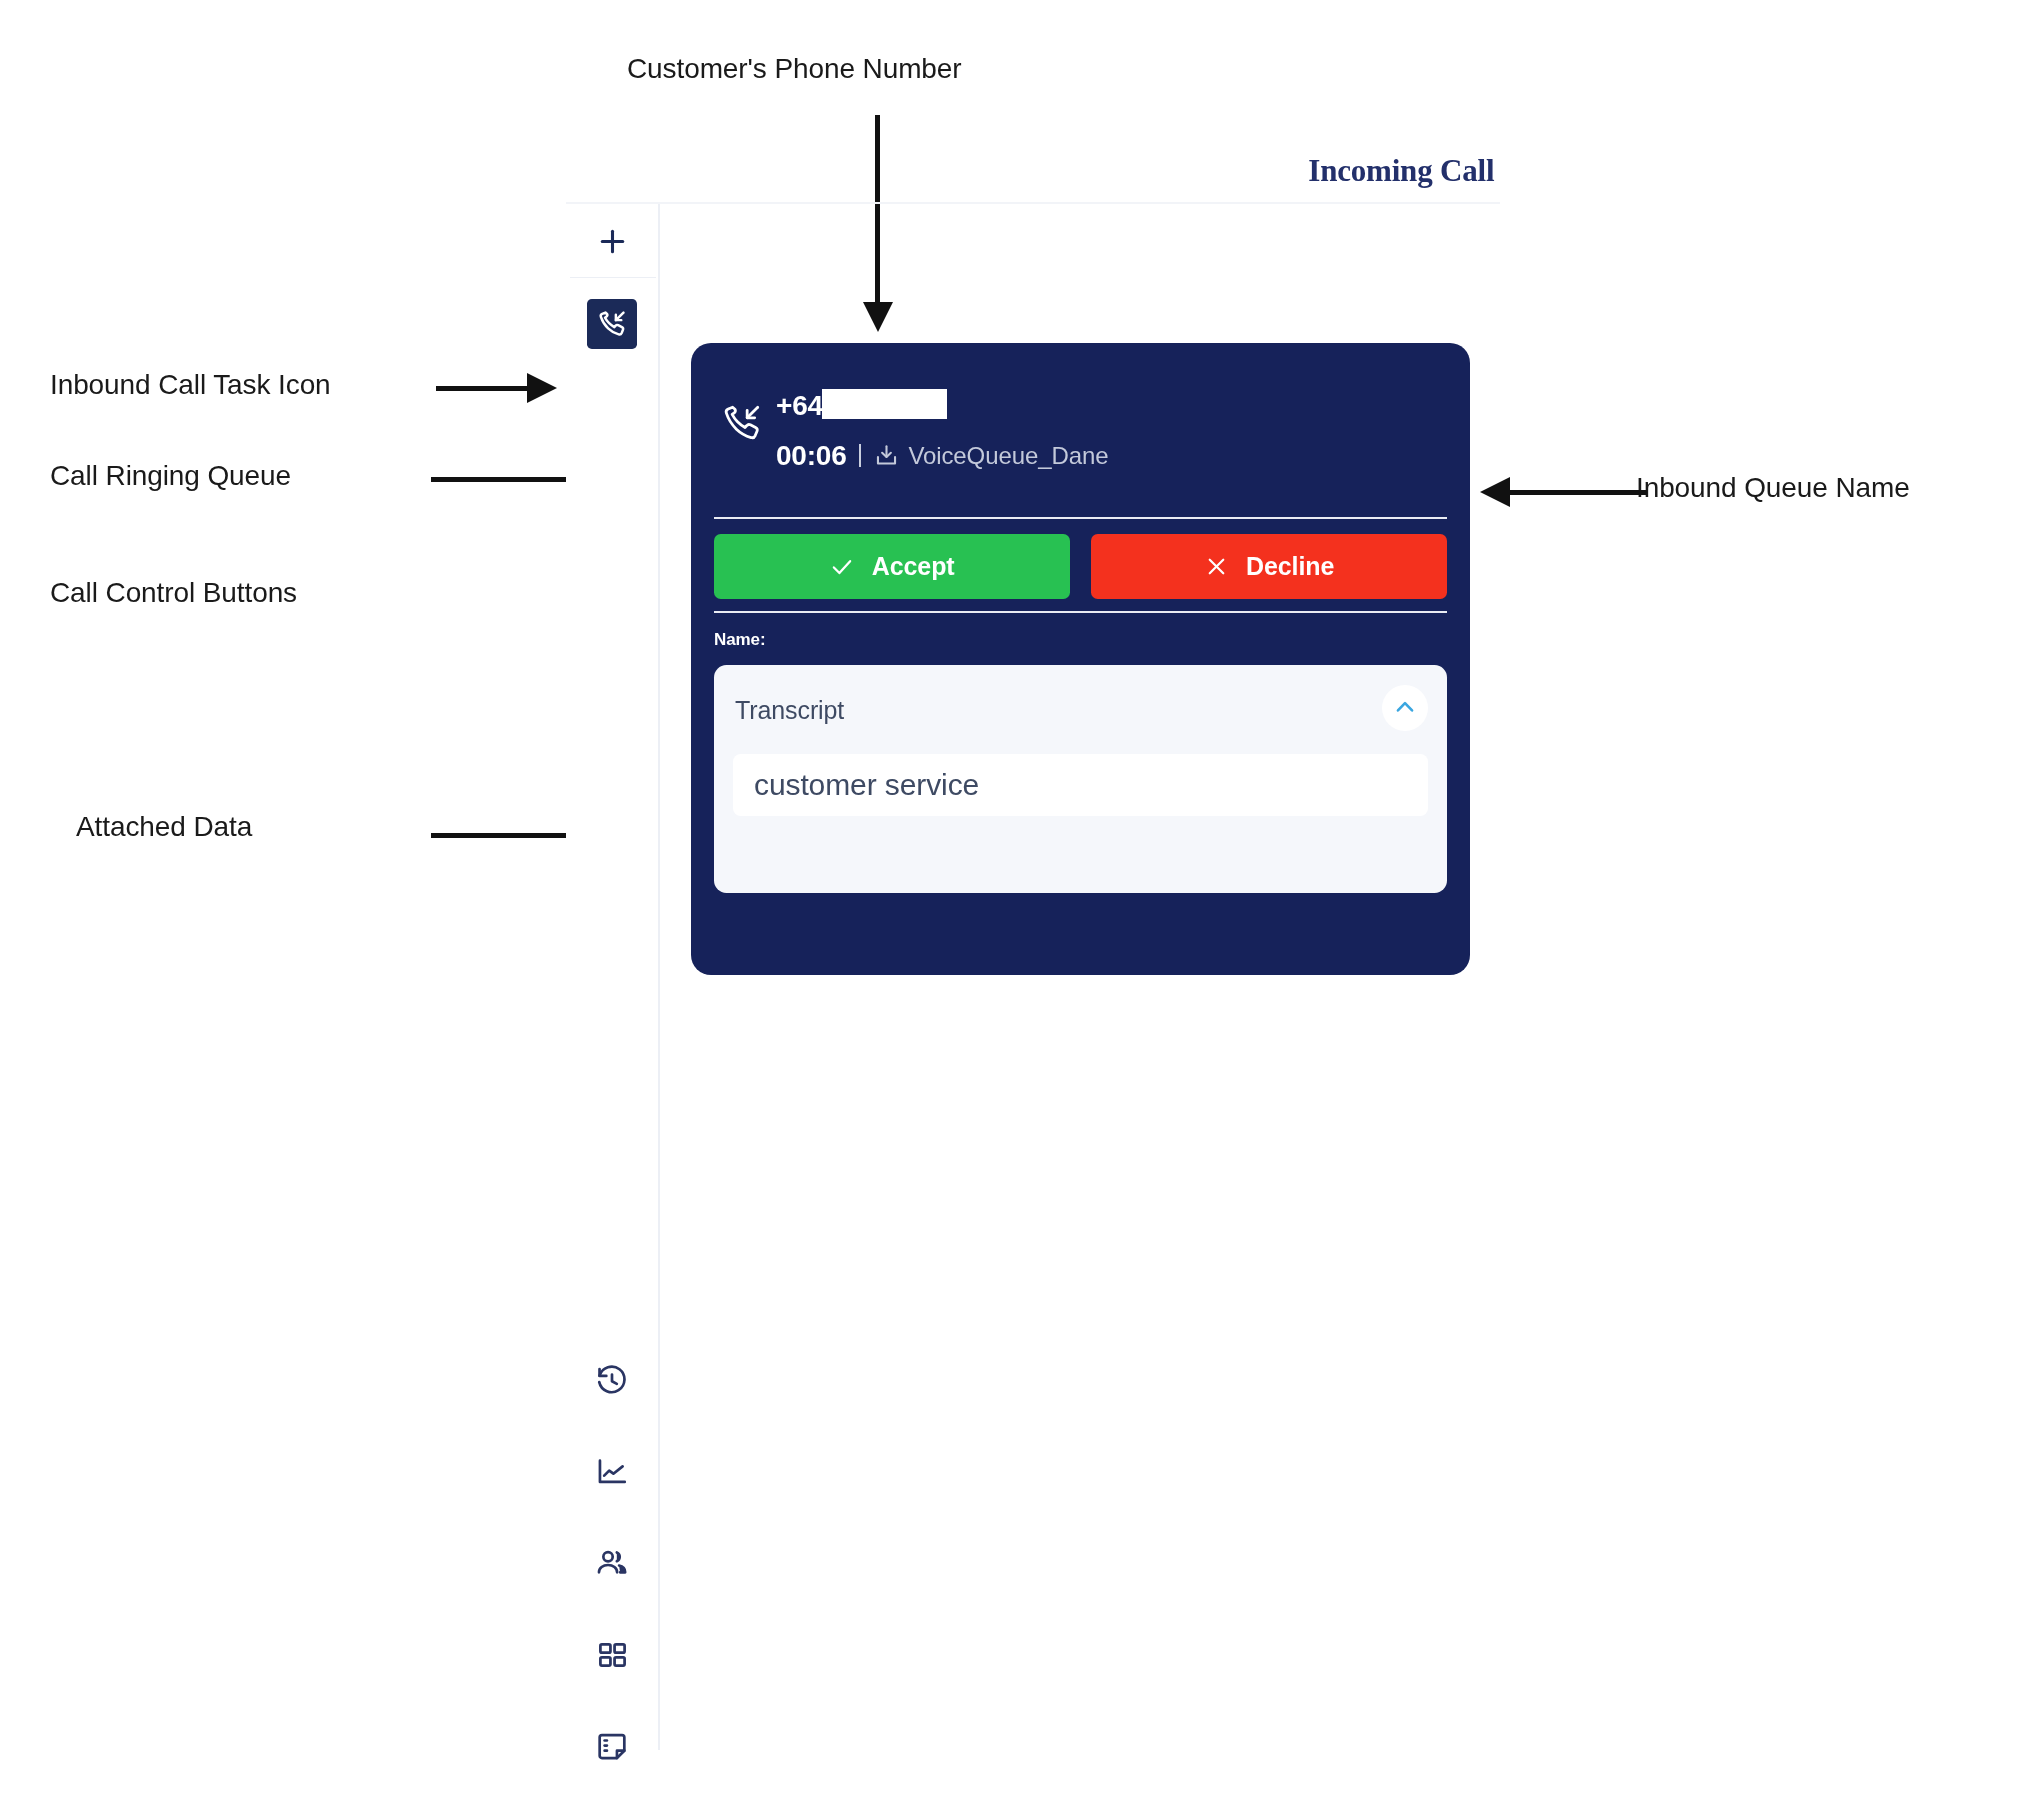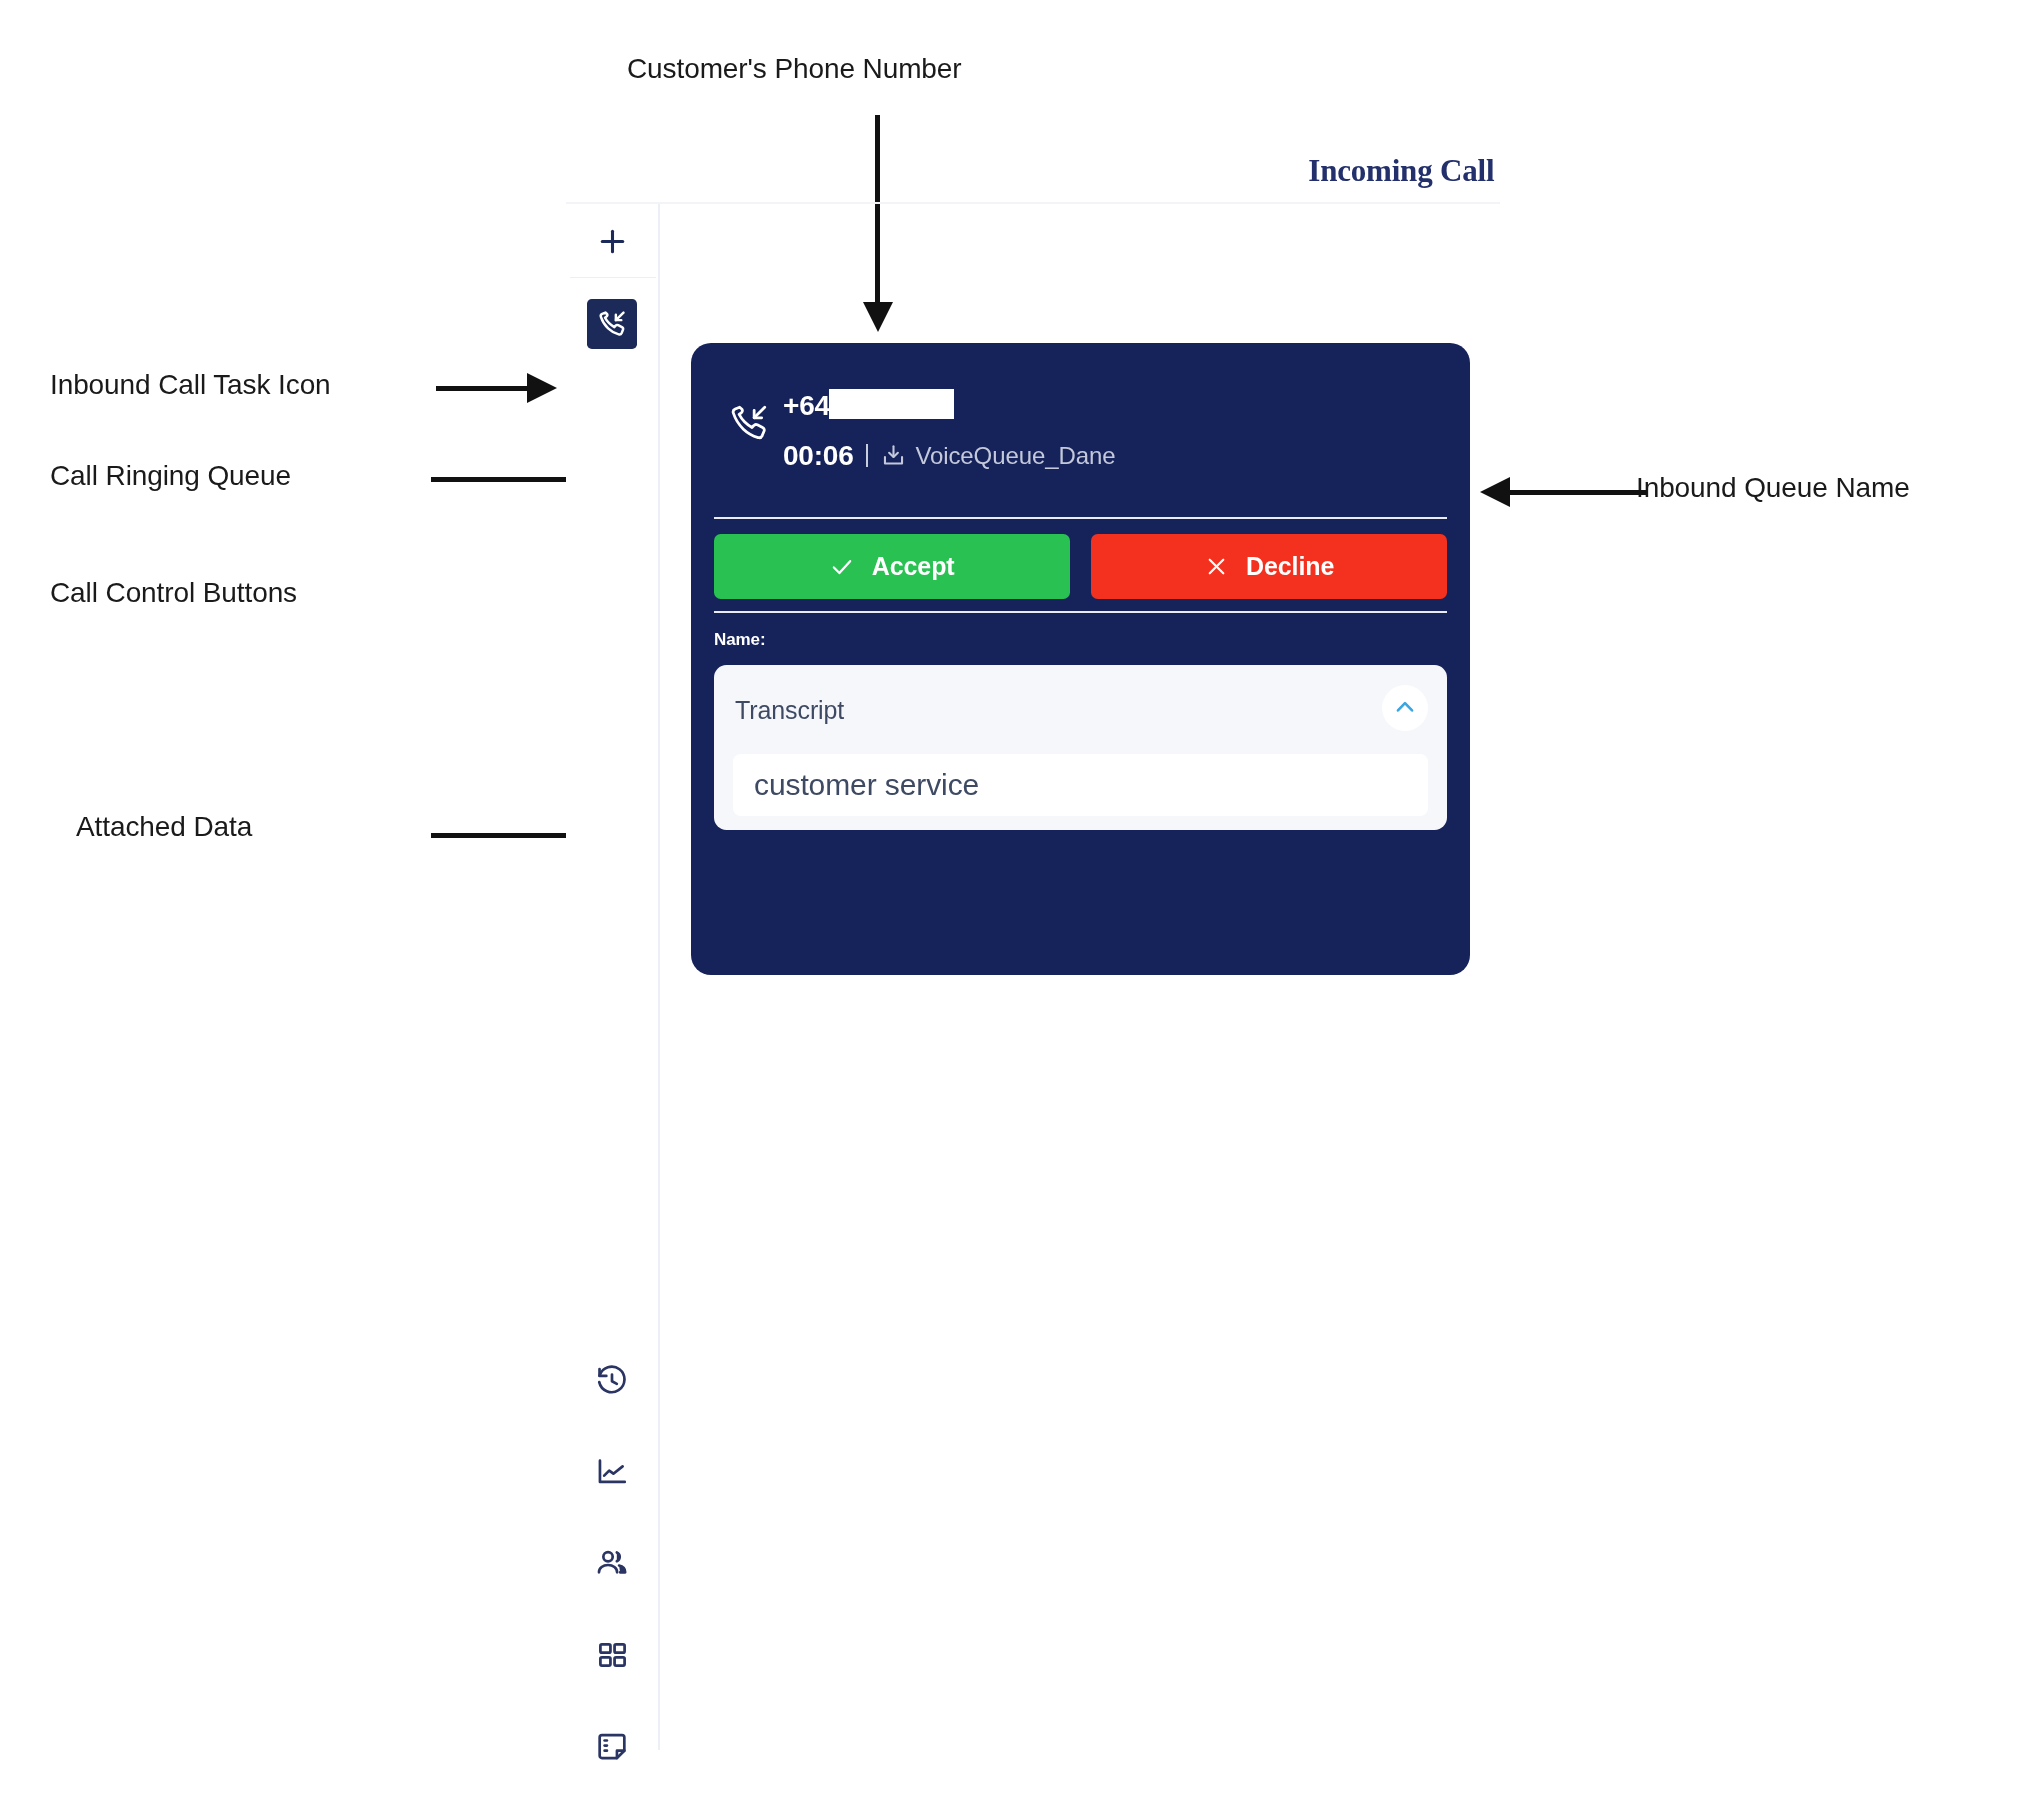--- a/index.html
+++ b/index.html
@@ -137,21 +137,21 @@
     top: 343px;
     width: 779px;
     height: 632px;
     background: #16225a;
     border-radius: 20px;
     box-sizing: border-box;
     padding: 0;
   }
   #call-head {
     position: absolute;
-    left: 7px; top: 0;
+    left: 0; top: 0;
     width: 100%;
     height: 168px;
   }
   #call-type-icon {
     position: absolute;
     left: 30px;
     top: 58px;
     width: 43px;
     height: 43px;
   }
@@ -263,21 +263,21 @@
     font-weight: bold;
     color: #ffffff;
     letter-spacing: -0.1px;
   }
 
   #transcript-panel {
     position: absolute;
     left: 23px;
     top: 322px;
     width: 733px;
-    height: 165px;
+    height: 228px;
     background: #f5f7fb;
     border-radius: 12.4px;
   }
   #transcript-title {
     position: absolute;
     left: 21px;
     top: 31px;
     font-size: 25px;
     color: #3e4a63;
     letter-spacing: -0.1px;

